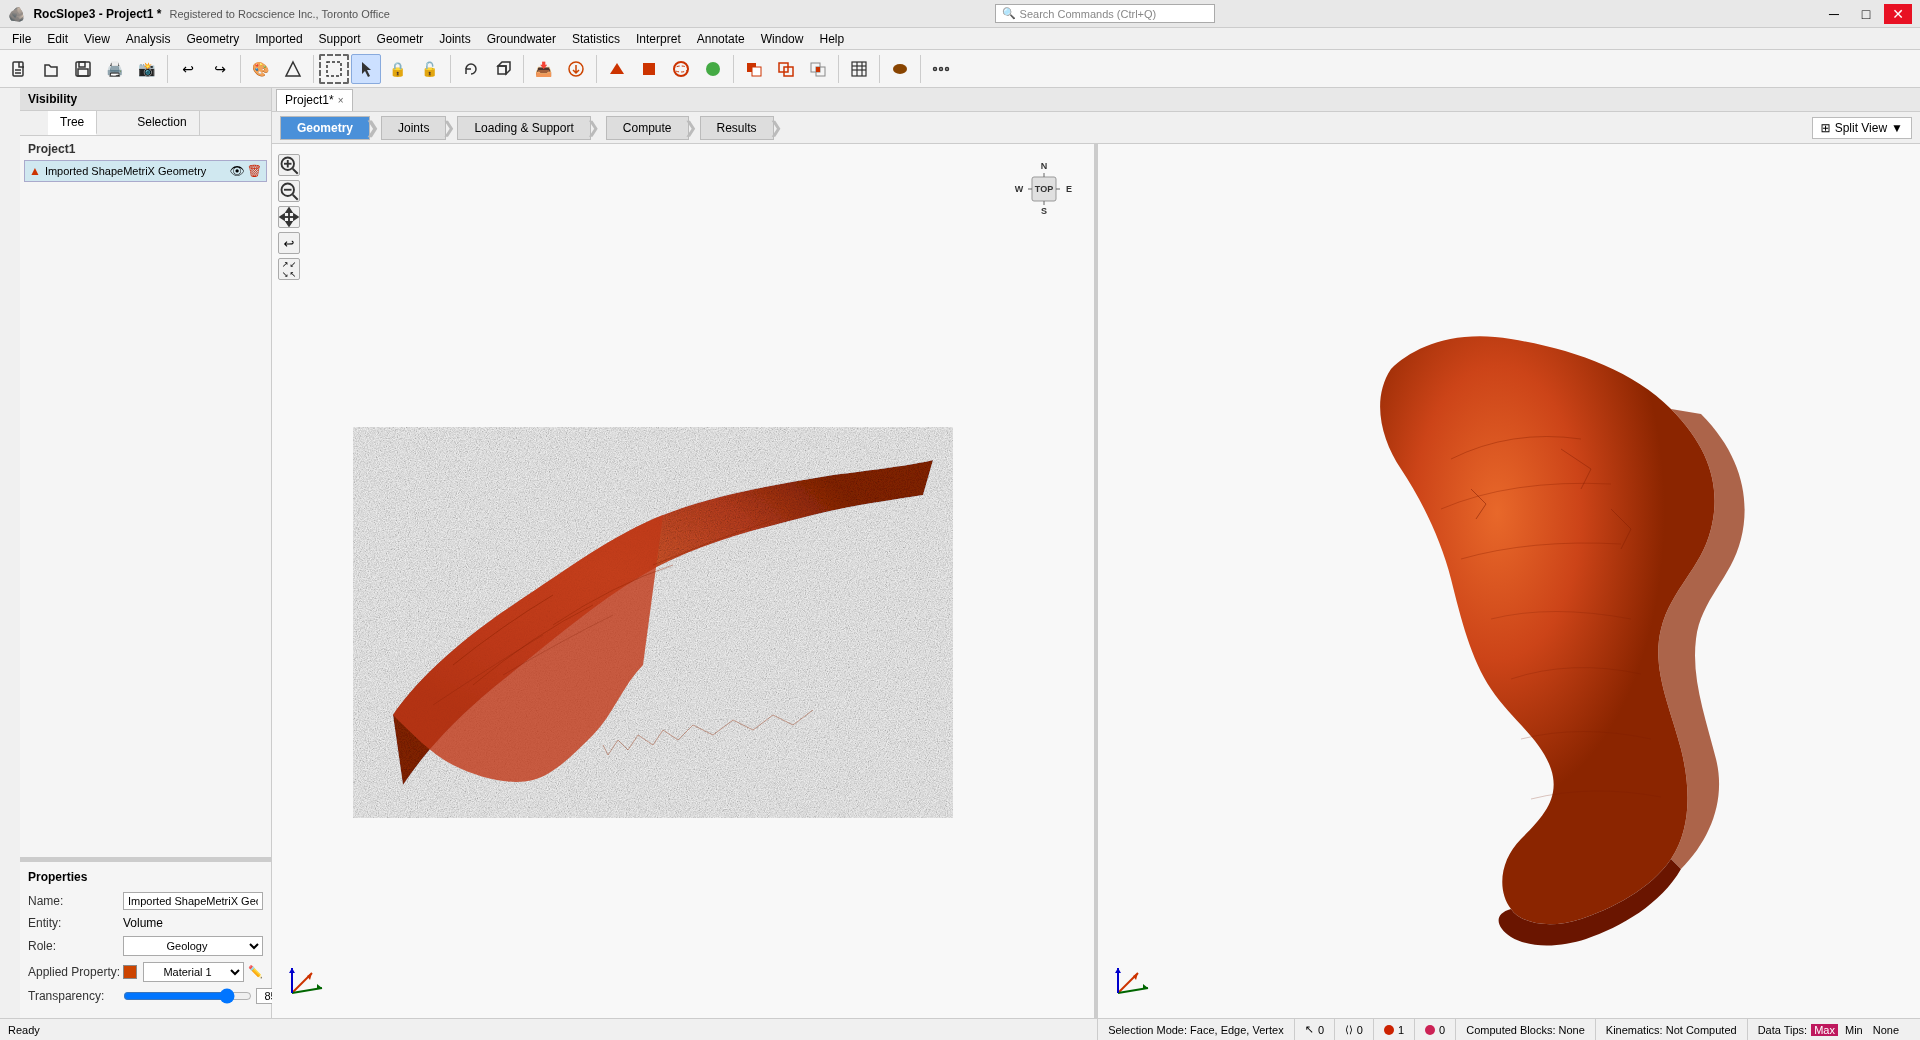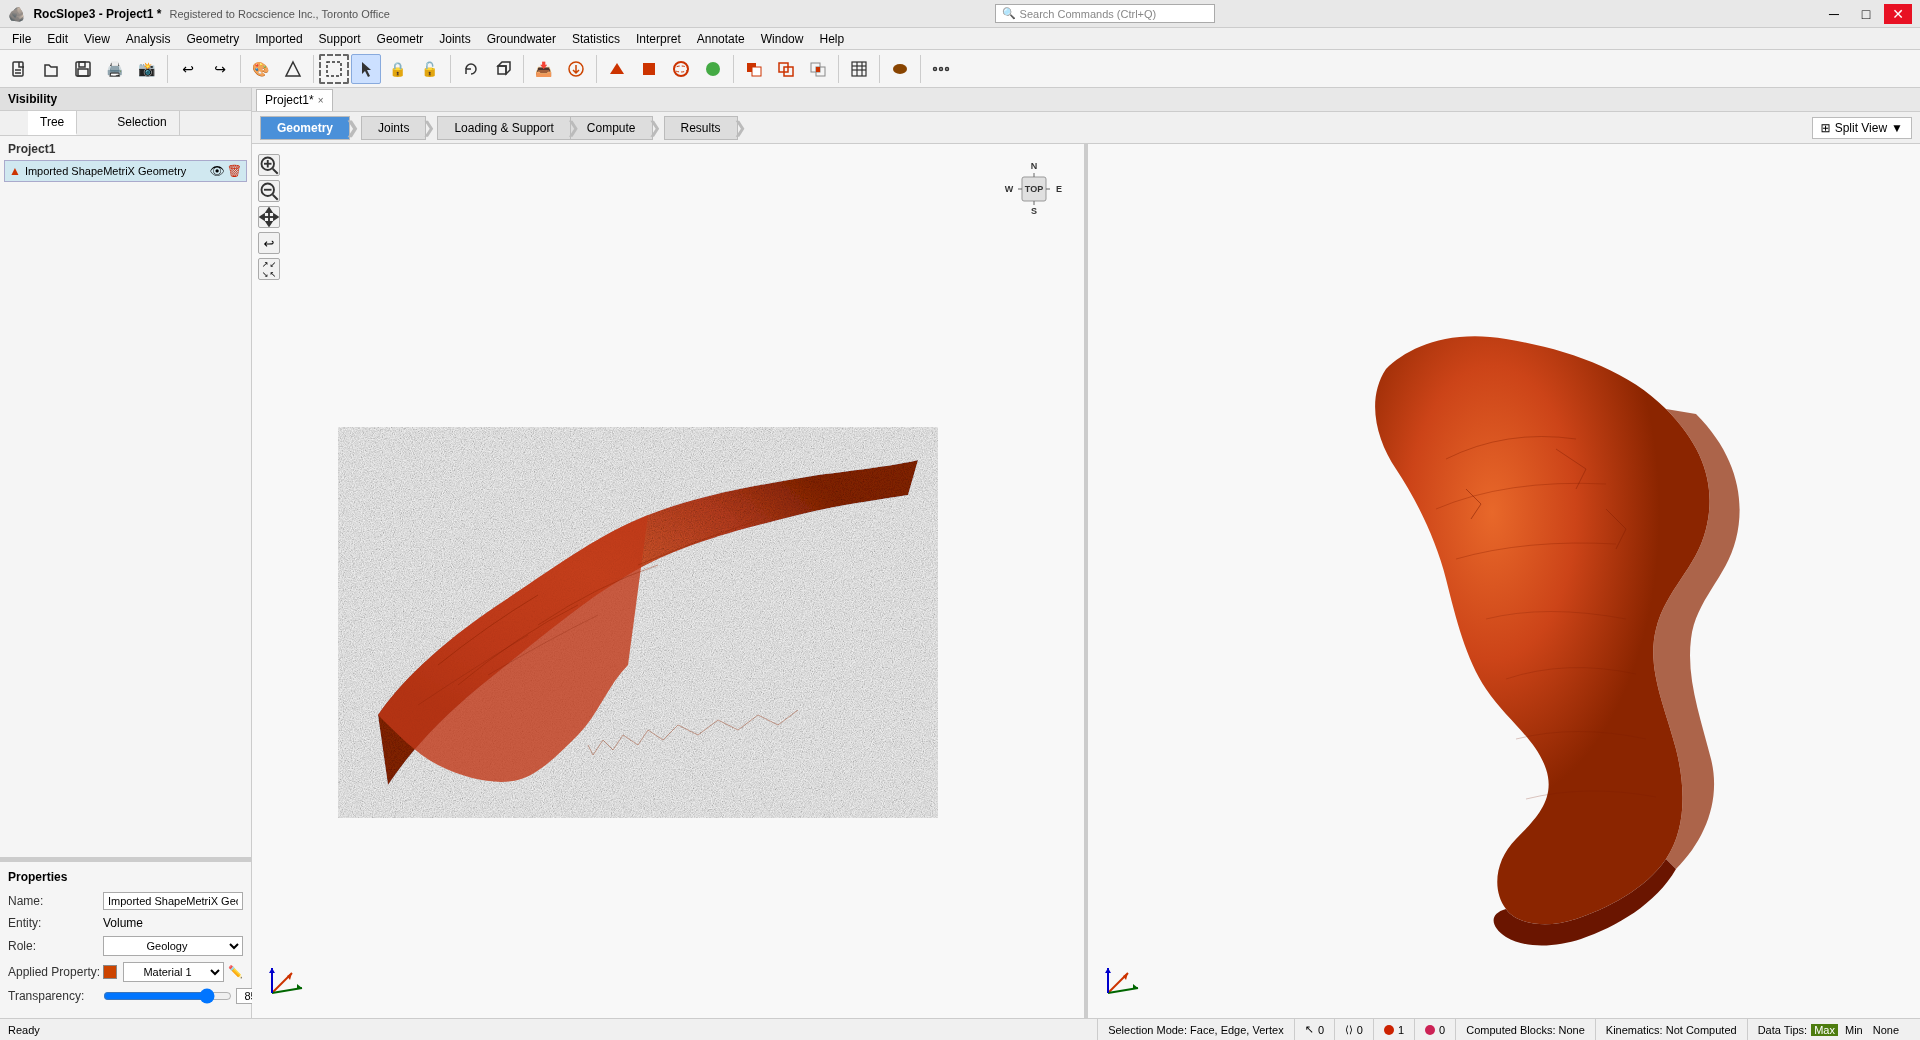--- a/index.html
+++ b/index.html
@@ -63,20 +63,21 @@
       border-radius: 2px;
     }
     .tb-btn.active { background: #cce0ff; border-color: #88aadd; }
     .tb-sep { width: 1px; height: 28px; background: #ccc; margin: 0 3px; }
     .tb-btn svg { width: 18px; height: 18px; }
 
     
     #main-layout {
       display: flex;
       height: calc(1040px - 28px - 22px - 38px - 22px);
+      padding-left: 20px;
     }
 
     
     #left-panel {
       width: 252px;
       border-right: 1px solid #ccc;
       display: flex;
       flex-direction: column;
       background: #f5f5f5;
     }
@@ -622,21 +623,21 @@
     <div id="workflow-bar">
       <div class="workflow-step active">
         <span>Geometry</span>
       </div>
       <div class="workflow-step" style="margin-left:12px;">
         <span>Joints</span>
       </div>
       <div class="workflow-step" style="margin-left:12px;">
         <span>Loading &amp; Support</span>
       </div>
-      <div class="workflow-step" style="margin-left:0;">
+      <div class="workflow-step" style="margin-left:16px;">
         <span>Compute</span>
       </div>
       <div class="workflow-step" style="margin-left:12px;">
         <span>Results</span>
       </div>
       <div id="split-view-btn">
         <span>⊞</span>
         <span>Split View</span>
         <span>▼</span>
       </div>
@@ -828,17 +829,17 @@
     <span>0</span>
   </div>
   <div class="status-item">
     <span>Computed Blocks: None</span>
   </div>
   <div class="status-item">
     <span>Kinematics: Not Computed</span>
   </div>
   <div class="status-item">
     <span>Data Tips:</span>
-    <span style="cursor:pointer; padding: 0 3px; background:#4d7c0f; color:white; font-size:11px;">Max</span>
+    <span style="cursor:pointer; padding: 0 3px; background:#be185d; color:white; font-size:11px;">Max</span>
     <span style="cursor:pointer; padding: 0 3px;">Min</span>
     <span style="cursor:pointer; padding: 0 3px;">None</span>
   </div>
 </div>
 
 </body></html>

